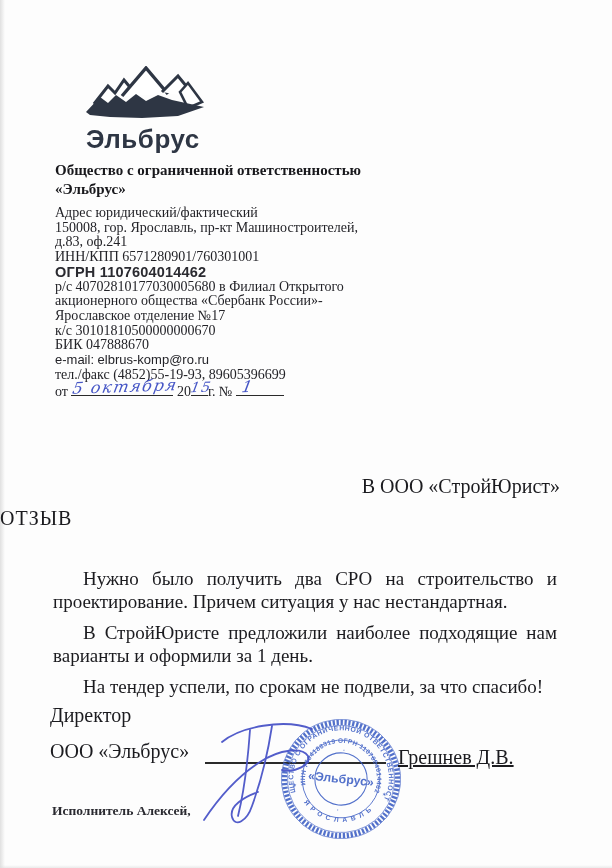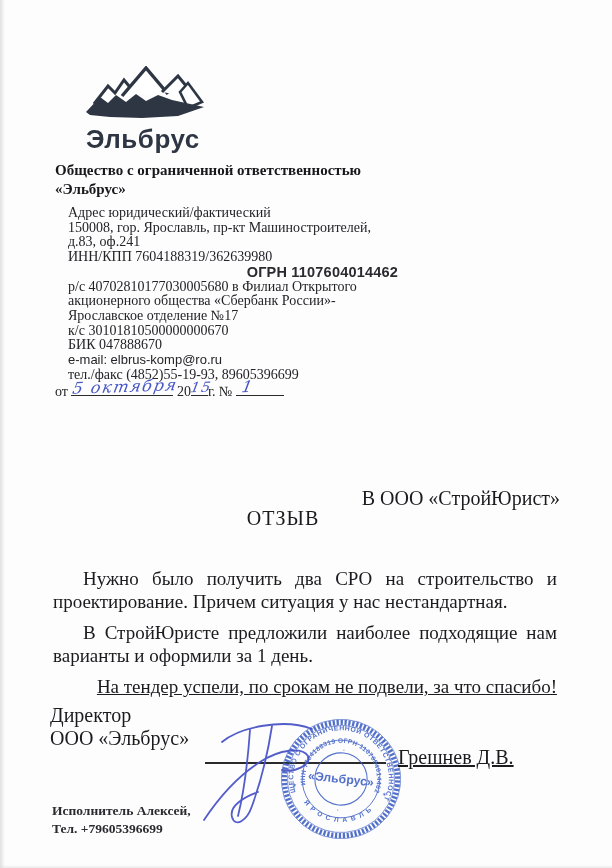--- a/index.html
+++ b/index.html
@@ -13,54 +13,54 @@
     background:linear-gradient(to top,#dedede,rgba(255,255,255,0));opacity:.6;}
 
   
   .logo{position:absolute;left:84px;top:66px;width:130px;}
   .logo-text{font-family:"Liberation Sans",sans-serif;font-weight:bold;
     font-size:26px;color:#2e3644;letter-spacing:.5px;margin-top:-2px;margin-left:2px;}
 
   
   .company-bold{position:absolute;left:55px;top:161px;width:360px;
     font-weight:bold;font-size:15px;line-height:18.5px;color:#18181c;}
-  .req{position:absolute;left:68px;top:206px;width:330px;
+  .req{position:absolute;left:55px;top:206px;width:330px;
     font-size:14px;line-height:14.7px;color:#232328;}
   .req .ogrn{font-family:"Liberation Sans",sans-serif;font-weight:bold;
-    font-size:14.5px;letter-spacing:.2px;color:#2a2a30;text-align:right;}
+    font-size:14.5px;letter-spacing:.2px;color:#2a2a30;}
   .req .mail{font-family:"Liberation Sans",sans-serif;font-size:13px;}
 
   .dateline{position:absolute;left:55px;top:381px;font-size:14px;color:#232328;white-space:nowrap;}
   .blank{display:inline-block;border-bottom:1.3px solid #2a2a2a;position:relative;vertical-align:baseline;}
   .blank.b-date{width:102px;height:14px;}
   .blank.b-year{width:17px;height:14px;}
   .blank.b-num{width:48px;height:14px;}
   .hand{font-family:"DejaVu Serif",serif;font-style:italic;color:#4656c6;
     letter-spacing:1.5px;transform:skewX(-12deg) rotate(-2deg);display:inline-block;}
   .hand.h-date{position:absolute;left:2px;top:-4px;font-size:16px;}
   .hand.h-year{position:absolute;left:0px;top:-2px;font-size:14px;}
   .hand.h-num{position:absolute;left:6px;top:-4px;font-size:16px;}
 
   
   .outgoing{position:absolute;left:55px;top:442px;font-size:20px;color:#1b1b1f;}
-  .addressee{position:absolute;right:52px;top:475px;font-size:20px;color:#1b1b1f;margin-top:12px;}
-  .title{position:absolute;left:0;top:507px;width:566px;text-align:center;
+  .addressee{position:absolute;right:52px;top:475px;font-size:20px;color:#1b1b1f;}
+  .title{position:absolute;left:0;top:507px;width:566px;
     font-size:20px;letter-spacing:1px;color:#1b1b1f;}
   .bodytext{position:absolute;left:45px;top:568px;width:512px;}
   .bodytext p{margin:0 0 9px 8px;font-size:19px;line-height:22.6px;
     text-indent:30px;text-align:justify;color:#1b1b1f;}
-  .bodytext p:last-child{text-align:right;text-decoration:underline;}
+  .bodytext p:last-child{text-align:left;}
 
   
   .director{position:absolute;left:50px;top:704px;font-size:20px;color:#1b1b1f;}
-  .director .l2{}
+  .director .l2{margin-top:13px;}
   .signer{position:absolute;left:398px;top:746px;font-size:20px;color:#1b1b1f;text-decoration:underline;}
   .sig-line{position:absolute;left:205px;top:762px;width:181px;height:2px;background:#2b2b2b;}
   .executor{position:absolute;left:52px;top:802px;font-size:13.5px;line-height:17.5px;
-    font-weight:600;color:#2a2a30;}
+    font-weight:600;color:#2a2a30;text-align:center;}
 
   .stamp{position:absolute;left:277px;top:715px;width:128px;height:128px;opacity:.88;}
   .signature{position:absolute;left:192px;top:700px;width:145px;height:138px;}
 </style>
 </head>
 <body>
 
 <div class="page">
   <div class="edge-left"></div>
   <div class="edge-bottom"></div>
@@ -78,21 +78,21 @@
 
   <div class="company-bold">
     <div>Общество с ограниченной ответственностью</div>
     <div>«Эльбрус»</div>
   </div>
 
   <div class="req">
     <div>Адрес  юридический/фактический</div>
     <div>150008, гор. Ярославль, пр-кт Машиностроителей,</div>
     <div>д.83, оф.241</div>
-    <div>ИНН/КПП 7604188319/362639980</div>
+    <div>ИНН/КПП 6571280901/760301001</div>
     <div class="ogrn">ОГРН 1107604014462</div>
     <div>р/с 40702810177030005680 в Филиал Открытого</div>
     <div>акционерного общества «Сбербанк России»-</div>
     <div>Ярославское отделение №17</div>
     <div>к/с 30101810500000000670</div>
     <div>БИК 047888670</div>
     <div class="mail">e-mail: elbrus-komp@ro.ru</div>
     <div>тел./факс (4852)55-19-93, 89605396699</div>
   </div>
 
@@ -161,15 +161,14 @@
       <path d="M80,26 C76,52 68,84 60,106 C55,121 43,128 40,117 C37,106 52,97 66,92"></path>
       <path d="M12,120 C28,96 46,76 68,62 C88,49 110,47 116,56 C120,64 104,73 90,70"></path>
       <path d="M58,30 C56,58 52,92 46,116"></path>
     </g>
   </svg>
 
   <div class="signer">Грешнев Д.В.</div>
 
   <div class="executor">
     <div>Исполнитель Алексей,</div>
-    <div>Тел. +79605396699</div>
   </div>
 </div>
 
 </body></html>

